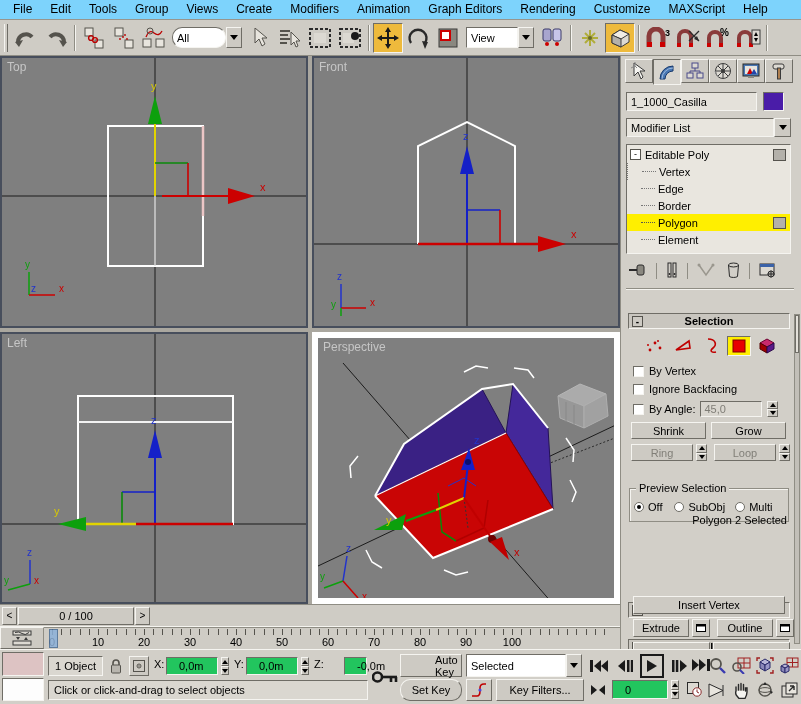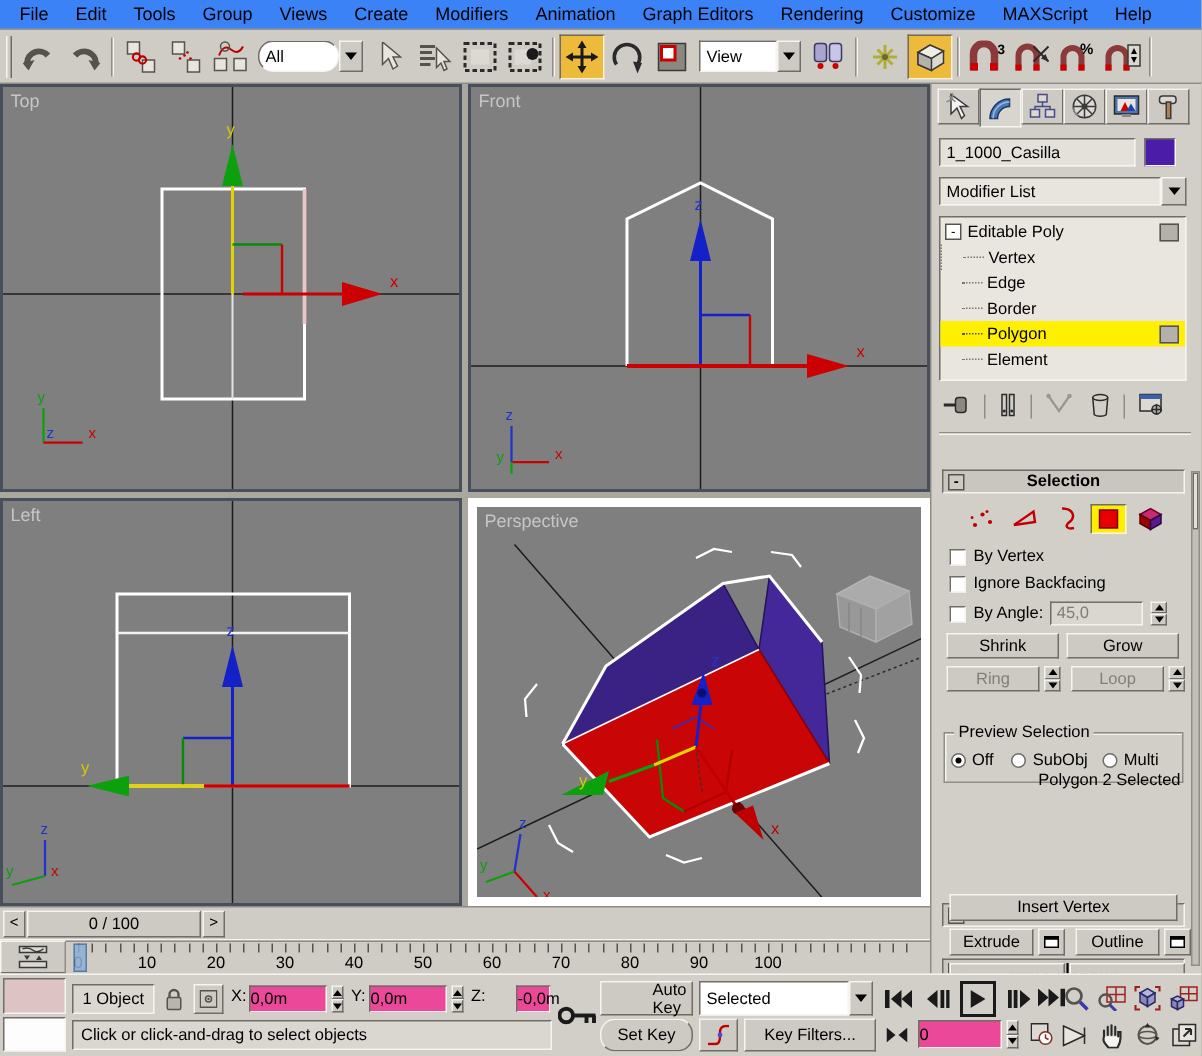--- a/index.html
+++ b/index.html
@@ -9,21 +9,21 @@
     font-size: 11px; color:#000;
     background:#d2cfc8;
     position:relative;
   }
   
   .raised { background:#cdcac3; border:1px solid; border-color:#f5f4f0 #6f6d66 #6f6d66 #f5f4f0; }
   .sunken { background:#cdcac3; border:1px solid; border-color:#6f6d66 #f5f4f0 #f5f4f0 #6f6d66; }
   .field  { background:#ffffff; border:1px solid; border-color:#6f6d66 #f5f4f0 #f5f4f0 #6f6d66; }
 
   
-  .menubar { height:20px; background:#3b82f6; border-bottom:1px solid #98958c;
+  .menubar { height:20px; background:#7dd3fc; border-bottom:1px solid #98958c;
              display:flex; align-items:center; padding-left:4px; font-size:12px; }
   .menu-item { padding:2px 9px 3px 9px; cursor:default; }
 
   
   .toolbar { height:36px; background:#cfccc5; border-bottom:1px solid #8f8d84;
              display:flex; align-items:center; padding:0 1px; overflow:hidden; }
   .tb-handle { width:4px; height:28px; border-left:1px solid #f5f4f0; border-right:1px solid #6f6d66; margin:0 3px; }
   .tbtn { width:30px; height:30px; display:flex; align-items:center; justify-content:center; flex:0 0 auto; }
   .tbtn.active { background:#eeba3c; border:1px solid; border-color:#6f6d66 #f5f4f0 #f5f4f0 #6f6d66; }
   .tsep { width:2px; height:26px; border-left:1px solid #8f8d84; border-right:1px solid #f5f4f0; margin:0 3px; flex:0 0 auto;}
@@ -90,22 +90,22 @@
                 background:#cdcac3; border:1px solid; border-color:#f5f4f0 #6f6d66 #6f6d66 #f5f4f0; }
   .group-box { border:1px solid #8f8d84; box-shadow:1px 1px 0 #f5f4f0 inset; position:relative; }
   .group-title { position:absolute; top:-7px; left:6px; background:#d2cfc8; padding:0 3px; }
   .subobj-btn { width:24px; height:20px; display:flex; align-items:center; justify-content:center; }
   .subobj-btn.active { background:#ffee00; border:1px solid; border-color:#6f6d66 #f5f4f0 #f5f4f0 #6f6d66; }
 
   
   .statusbar { height:54px; position:relative; background:#d2cfc8; border-top:1px solid #f5f4f0; }
   .sb-abs { position:absolute; display:flex; align-items:center; justify-content:center; }
   .prompt { justify-content:flex-start; padding-left:5px; background:#dad7d0; font-size:11px; }
-  .coordfield { background:#ec4899; border:1px solid; border-color:#6f6d66 #f5f4f0 #f5f4f0 #6f6d66;
-                display:flex; align-items:center; padding-left:0; }
+  .coordfield { background:#22c55e; border:1px solid; border-color:#6f6d66 #f5f4f0 #f5f4f0 #6f6d66;
+                display:flex; align-items:center; padding-left:12px; }
   .swatch-pink { background:#ddc3c3; border:1px solid; border-color:#6f6d66 #f5f4f0 #f5f4f0 #6f6d66; }
   .swatch-white { background:#fdfdfd; border:1px solid; border-color:#6f6d66 #f5f4f0 #f5f4f0 #6f6d66; }
   text { font-family:"Liberation Sans",sans-serif; }
 </style>
 </head>
 <body>
 
 <div class="menubar">
     <span class="menu-item">File</span>
     <span class="menu-item">Edit</span>

